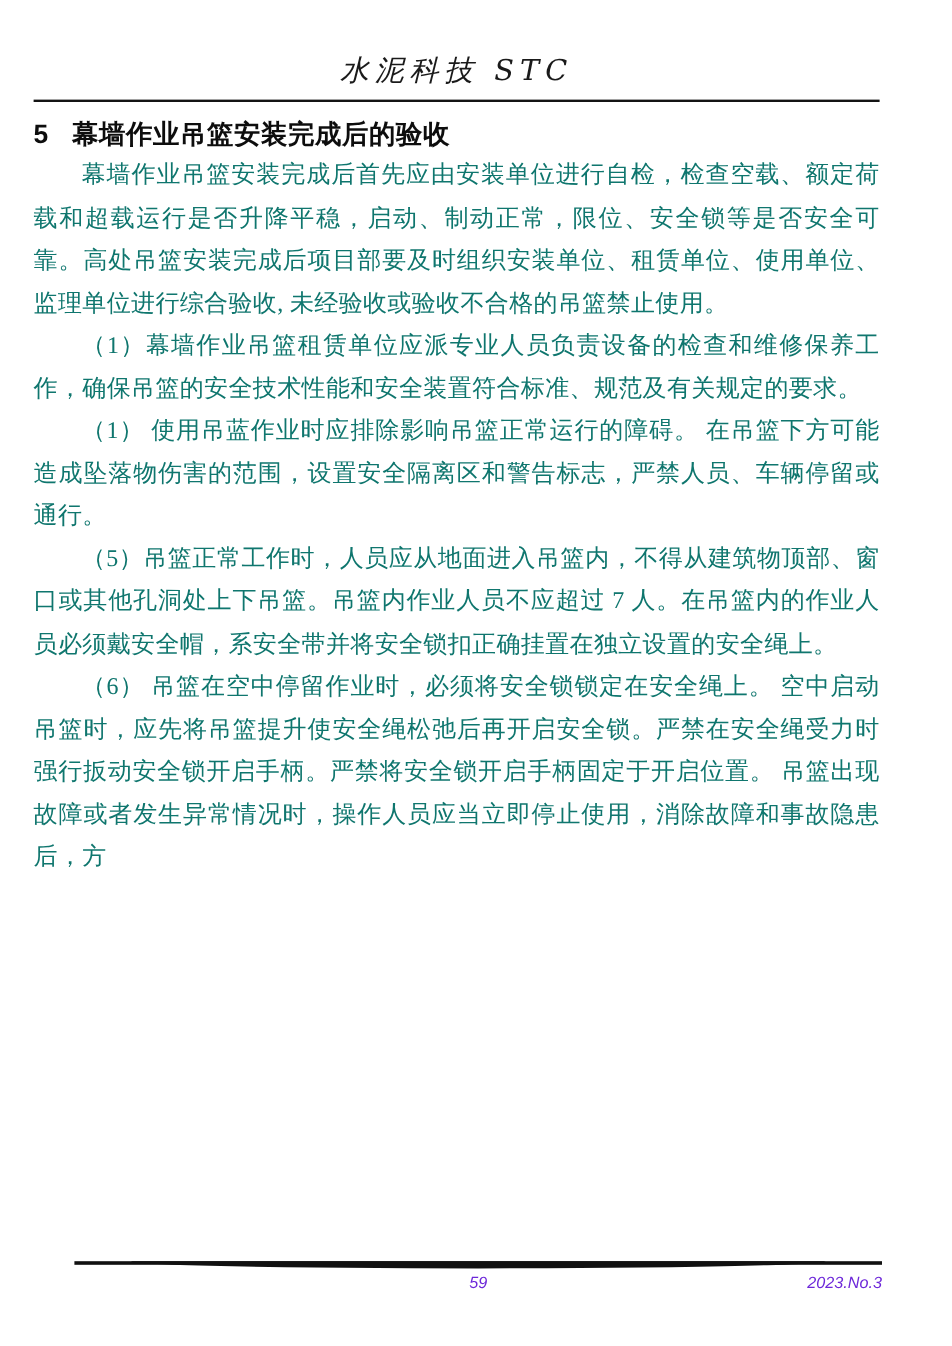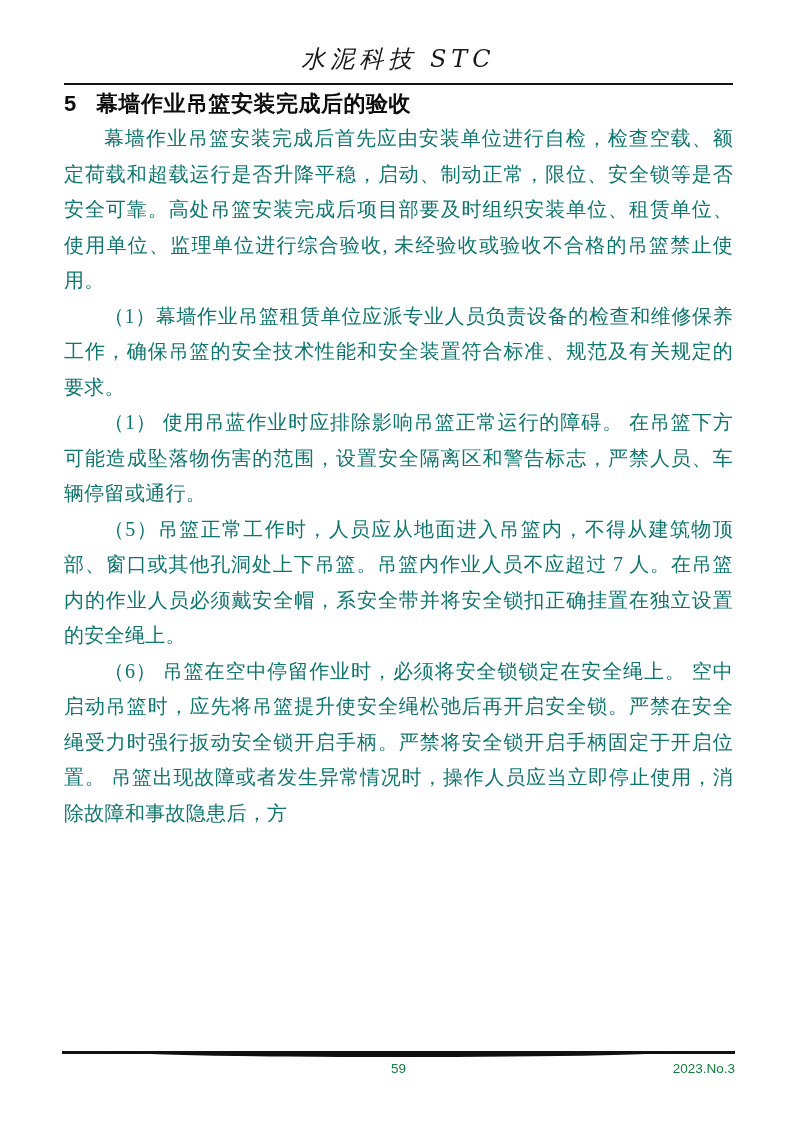--- a/index.html
+++ b/index.html
@@ -8,42 +8,42 @@
     background: #ffffff;
   }
   .page {
     position: relative;
     width: 793px;
     height: 1122px;
     margin: 0 auto;
     background: #ffffff;
     color: #111111;
     box-sizing: border-box;
-    padding: 44px 60px 0 64px;
+    padding: 44px 60px 0 28px;
     font-family: "Liberation Serif", "DejaVu Serif", serif;
     overflow: hidden;
   }
   
   .journal-title {
     text-align: center;
     font-size: 24px;
     font-style: italic;
     letter-spacing: 5px;
     color: #1a1a1a;
     line-height: 30px;
     font-family: "DejaVu Serif", "Liberation Serif", serif;
   }
   .header-rule {
     height: 0;
     border-top: 2.5px solid #141414;
     margin-top: 9px;
   }
   
   .section-heading {
-    margin: 4px 0 2px 0;
+    margin: 12px 0 2px 0;
     font-family: "Liberation Sans", "DejaVu Sans", sans-serif;
     font-weight: 700;
     font-size: 22px;
     line-height: 30px;
     color: #0d0d0d;
     letter-spacing: 0.5px;
   }
   .section-heading .sec-num {
     display: inline-block;
     min-width: 14px;
@@ -83,21 +83,22 @@
     height: 6px;
     background: #111111;
     border-radius: 0 0 50% 50% / 0 0 100% 100%;
   }
   .footer-row {
     position: relative;
     height: 18px;
     margin-top: 2px;
     font-family: "Liberation Sans", "DejaVu Sans", sans-serif;
     font-size: 13.5px;
-    color: #15803d;
+    color: #6d28d9;
+    font-style: italic;
   }
   .footer-page-number {
     position: absolute;
     left: 0; right: 0;
     text-align: center;
   }
   .footer-issue {
     position: absolute;
     right: 0;
     top: 0;

